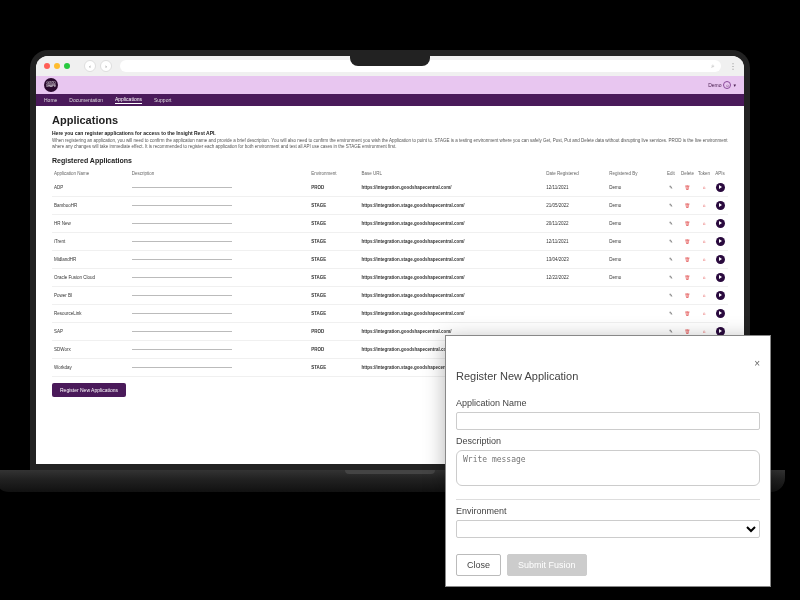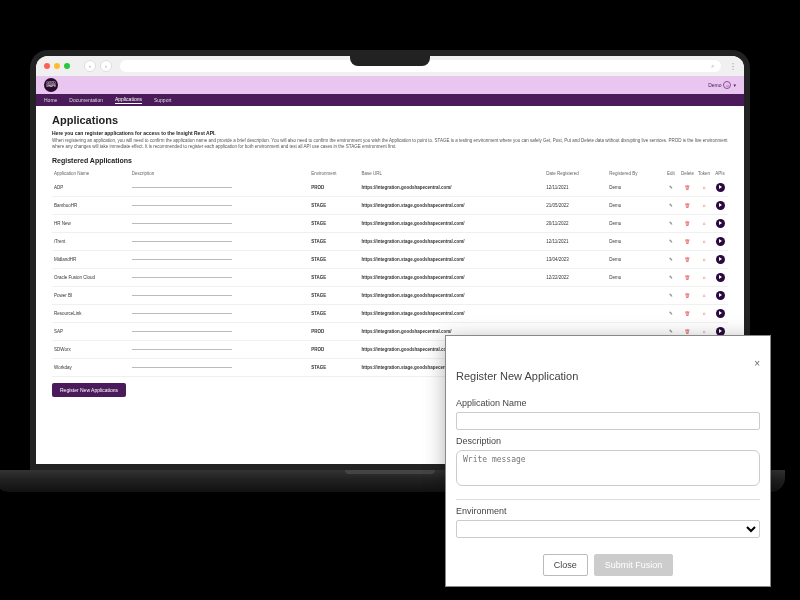--- a/index.html
+++ b/index.html
@@ -46,21 +46,21 @@
 .modal { position: absolute; top: 335px; left: 445px; width: 326px; background: #fff; border: 1px solid #888; box-shadow: 0 4px 20px rgba(0,0,0,0.3); z-index: 100; }
 .modal-head { display: flex; justify-content: space-between; align-items: center; padding: 8px 10px; }
 .modal-title { font-size: 11px; color: #444; margin-top: 26px; }
 .modal-close { font-size: 10px; color: #666; cursor: pointer; }
 .modal-body { padding: 2px 10px 8px 10px; }
 .field-label { font-size: 9px; color: #444; margin-bottom: 4px; margin-top: 6px; }
 .field-input { width: 100%; height: 18px; border: 1px solid #ccc; border-radius: 2px; padding: 0 6px; font-size: 8px; }
 .field-textarea { width: 100%; height: 36px; border: 1px solid #ccc; border-radius: 6px; padding: 4px 6px; font-size: 8px; color: #aaa; resize: none; }
 .field-select { width: 100%; height: 18px; border: 1px solid #ccc; border-radius: 2px; padding: 0 4px; font-size: 8px; background: #fff; }
 .env-sep { border: none; border-top: 1px solid #ddd; margin: 12px 0 6px 0; }
-.modal-foot { display: flex; justify-content: center; gap: 6px; padding: 8px 10px 10px 10px; }
+.modal-foot { display: flex; justify-content: flex-start; gap: 6px; padding: 8px 10px 10px 10px; }
 .btn-close { background: #fff; border: 1px solid #bbb; color: #444; font-size: 9px; padding: 5px 10px; border-radius: 2px; cursor: pointer; }
 .btn-submit { background: #ccc; border: 1px solid #ccc; color: #fff; font-size: 9px; padding: 5px 10px; border-radius: 2px; cursor: pointer; }
 </style>
 </head>
 <body>
 
 <div class="laptop">
   <div class="screen">
     <div class="notch"></div>
 

